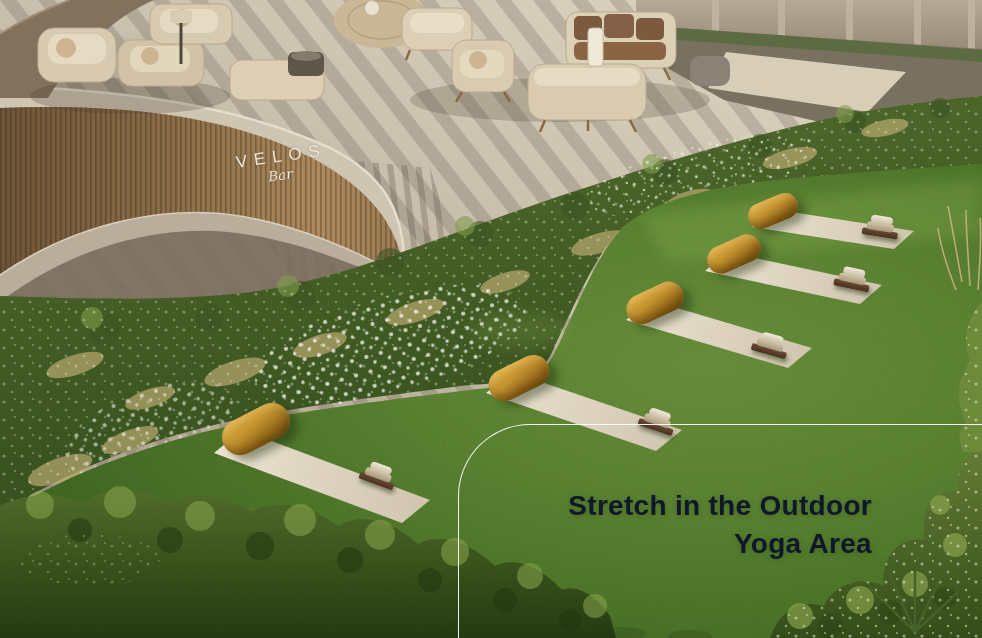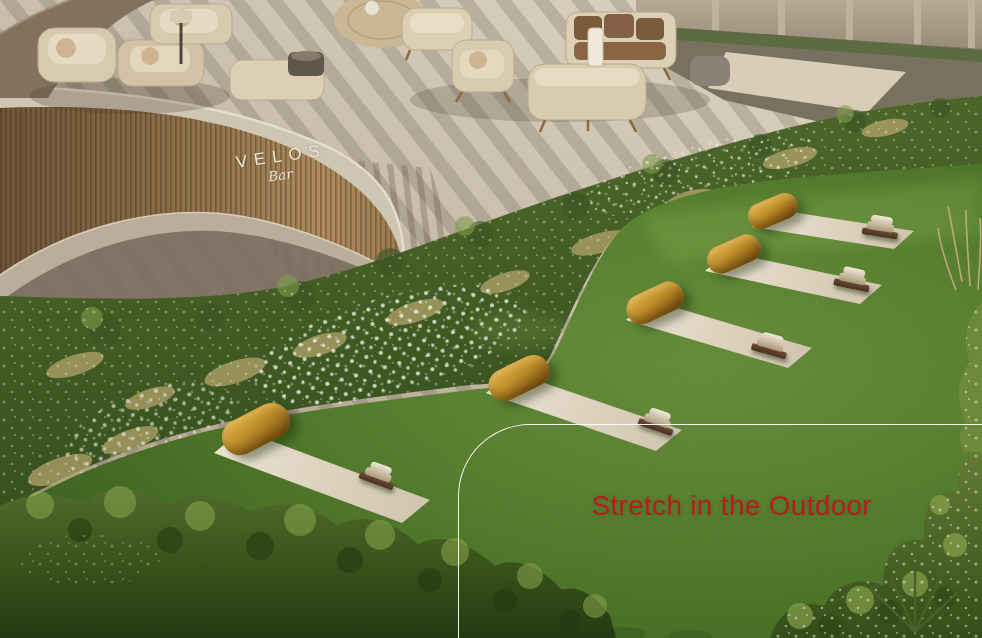--- a/index.html
+++ b/index.html
@@ -34,22 +34,22 @@
     position:absolute;left:458px;top:424px;right:-3px;bottom:-3px;z-index:3;
     border-top:1.6px solid rgba(255,255,255,.92);
     border-left:1.6px solid rgba(255,255,255,.92);
     border-top-left-radius:72px;
     pointer-events:none;
   }
 
   
   #caption{
     position:absolute;top:487px;right:110px;z-index:4;
-    text-align:right;color:#b91c1c;
-    font-size:28px;line-height:38px;font-weight:400;letter-spacing:.3px;
+    text-align:right;color:#0f172a;
+    font-size:28px;line-height:38px;font-weight:700;letter-spacing:.3px;
     text-shadow:0 1px 5px rgba(40,70,20,.35);
     white-space:nowrap;
   }
 
   
   #bar-sign{
     position:absolute;left:226px;top:147px;width:106px;z-index:2;
     transform:rotate(-8deg);text-align:center;color:#ece8de;
   }
   #bar-sign .sign-name{font-size:17px;letter-spacing:7px;text-indent:7px;font-weight:500;
@@ -398,15 +398,16 @@
         <span class="t-board"></span>
         <span class="t-mid"></span>
         <span class="t-top"></span>
       </div>
 </div>
 
 <div id="divider"></div>
 
 <div id="caption">
   <div>Stretch in the Outdoor</div>
+  <div>Yoga Area</div>
 </div>
 
 </div>
 
 </body></html>

